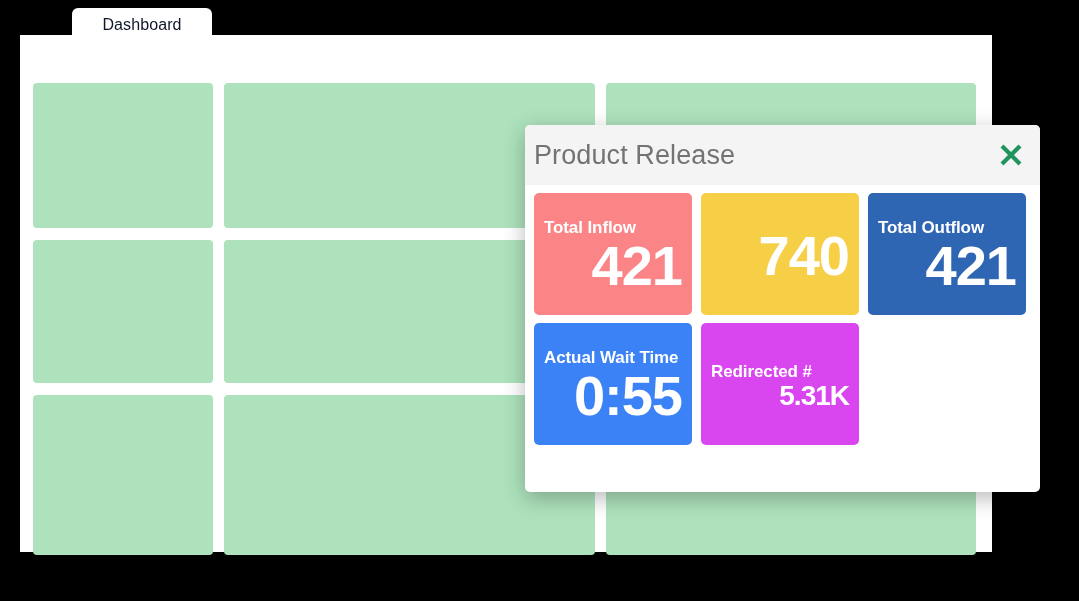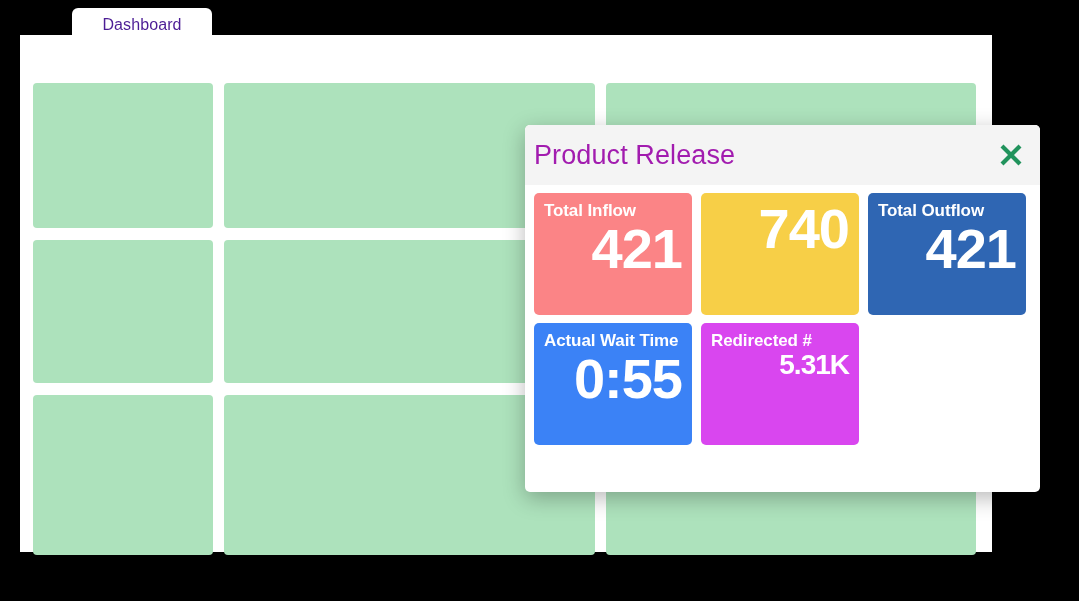--- a/index.html
+++ b/index.html
@@ -25,21 +25,21 @@
     height: 34px;
     background: #ffffff;
     border-radius: 6px 6px 0 0;
     display: flex;
     align-items: center;
     justify-content: center;
     z-index: 6;
   }
   #tab-strip .tab-label {
     font-size: 16px;
-    color: #4c1d95;
+    color: #0f172a;
     letter-spacing: 0.1px;
   }
 
   
   #dashboard-panel {
     position: absolute;
     left: 20px;
     top: 35px;
     width: 972px;
     height: 517px;
@@ -89,21 +89,21 @@
     height: 60px;
     background: #f4f4f4;
     display: flex;
     align-items: center;
     justify-content: space-between;
     padding: 0 12px 0 9px;
     box-sizing: border-box;
   }
   #modal-title {
     font-size: 27px;
-    color: #a21caf;
+    color: #737373;
     font-weight: 400;
     letter-spacing: 0.1px;
   }
   #modal-close {
     width: 34px;
     height: 34px;
     display: flex;
     align-items: center;
     justify-content: center;
     cursor: pointer;
@@ -124,21 +124,21 @@
     gap: 9px;
   }
   .kpi-card {
     width: 158px;
     height: 122px;
     border-radius: 5px;
     box-sizing: border-box;
     padding: 8px 10px 6px 10px;
     display: flex;
     flex-direction: column;
-    justify-content: flex-start;
+    justify-content: center;
     position: relative;
   }
   .kpi-label {
     color: #ffffff;
     font-size: 17px;
     font-weight: bold;
     line-height: 1.18;
     letter-spacing: -0.1px;
   }
   .kpi-value {

